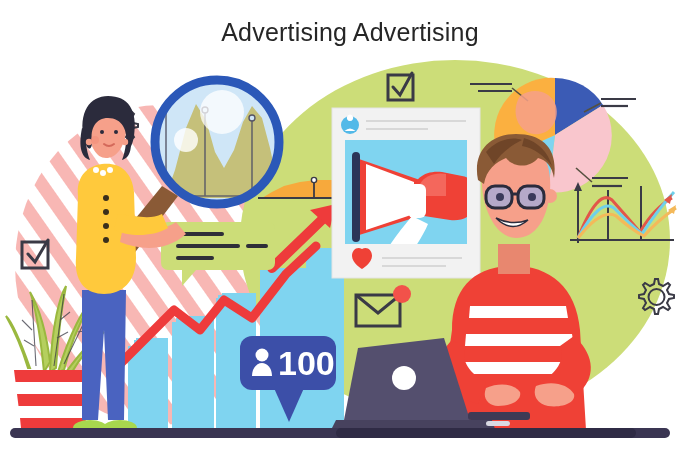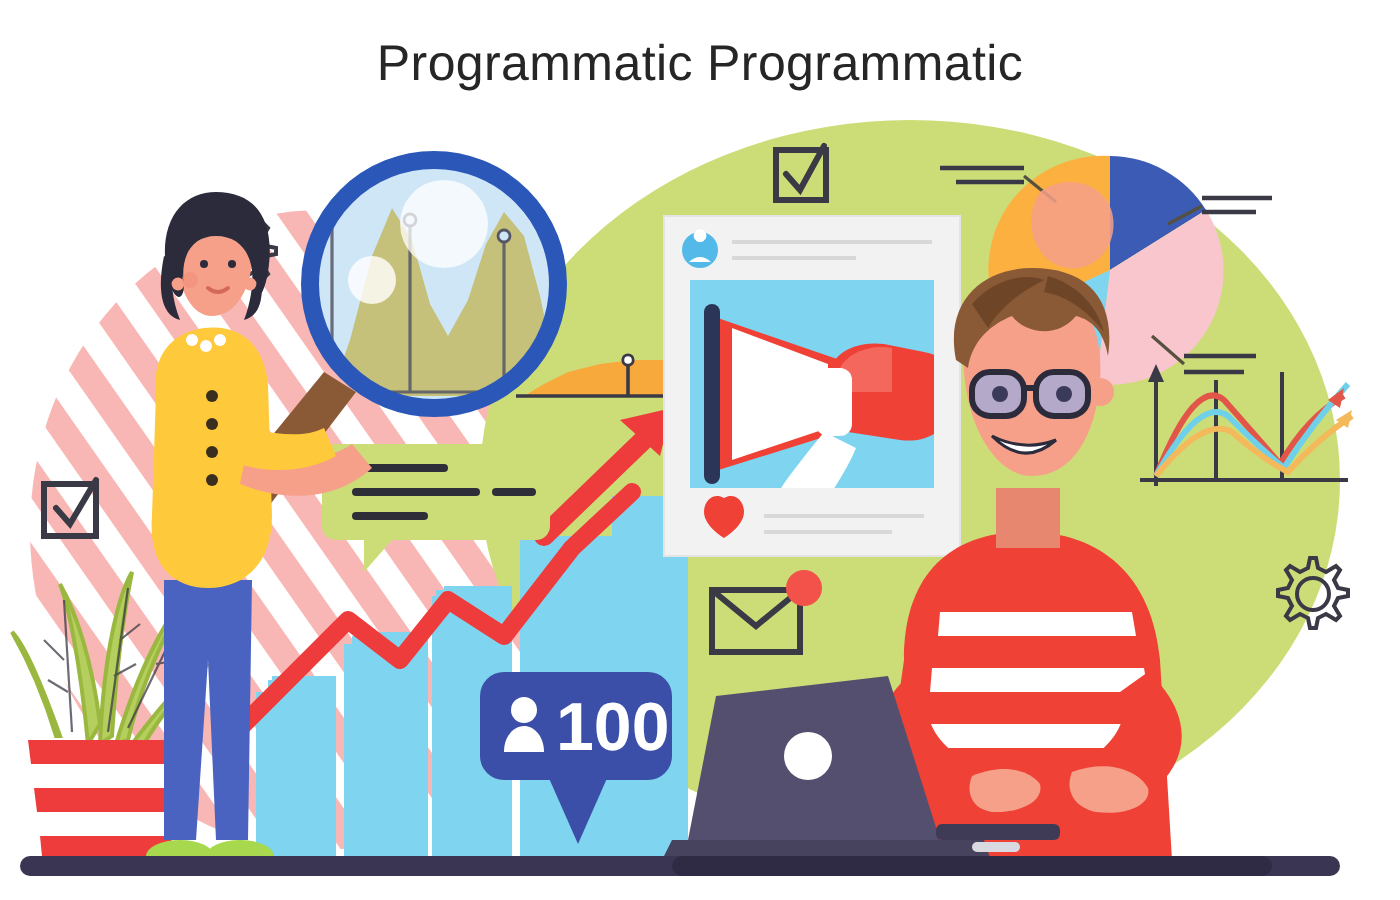--- a/index.html
+++ b/index.html
@@ -10,21 +10,21 @@
          font-size:25px;color:#262626;letter-spacing:.2px;font-weight:400;}
   svg.layer{position:absolute;left:0;top:0;width:700px;height:450px;}
   .badge-num{font-size:34px;font-weight:700;fill:#ffffff;
              font-family:"Liberation Sans","DejaVu Sans",sans-serif;}
 </style>
 </head>
 <body>
 
 <div id="stage">
 
-  <div id="title">Programmatic Programmatic</div>
+  <div id="title">Advertising Advertising</div>
 
   <svg class="layer" viewBox="0 0 700 450">
 
     <defs>
       <pattern id="pinkStripes" width="26" height="26" patternTransform="rotate(-35)" patternUnits="userSpaceOnUse">
         <rect width="26" height="26" fill="#ffffff"></rect>
         <rect width="13" height="26" fill="#f8b7b4"></rect>
       </pattern>
       <clipPath id="lensClip">
           <circle cx="217" cy="142" r="62"></circle>

